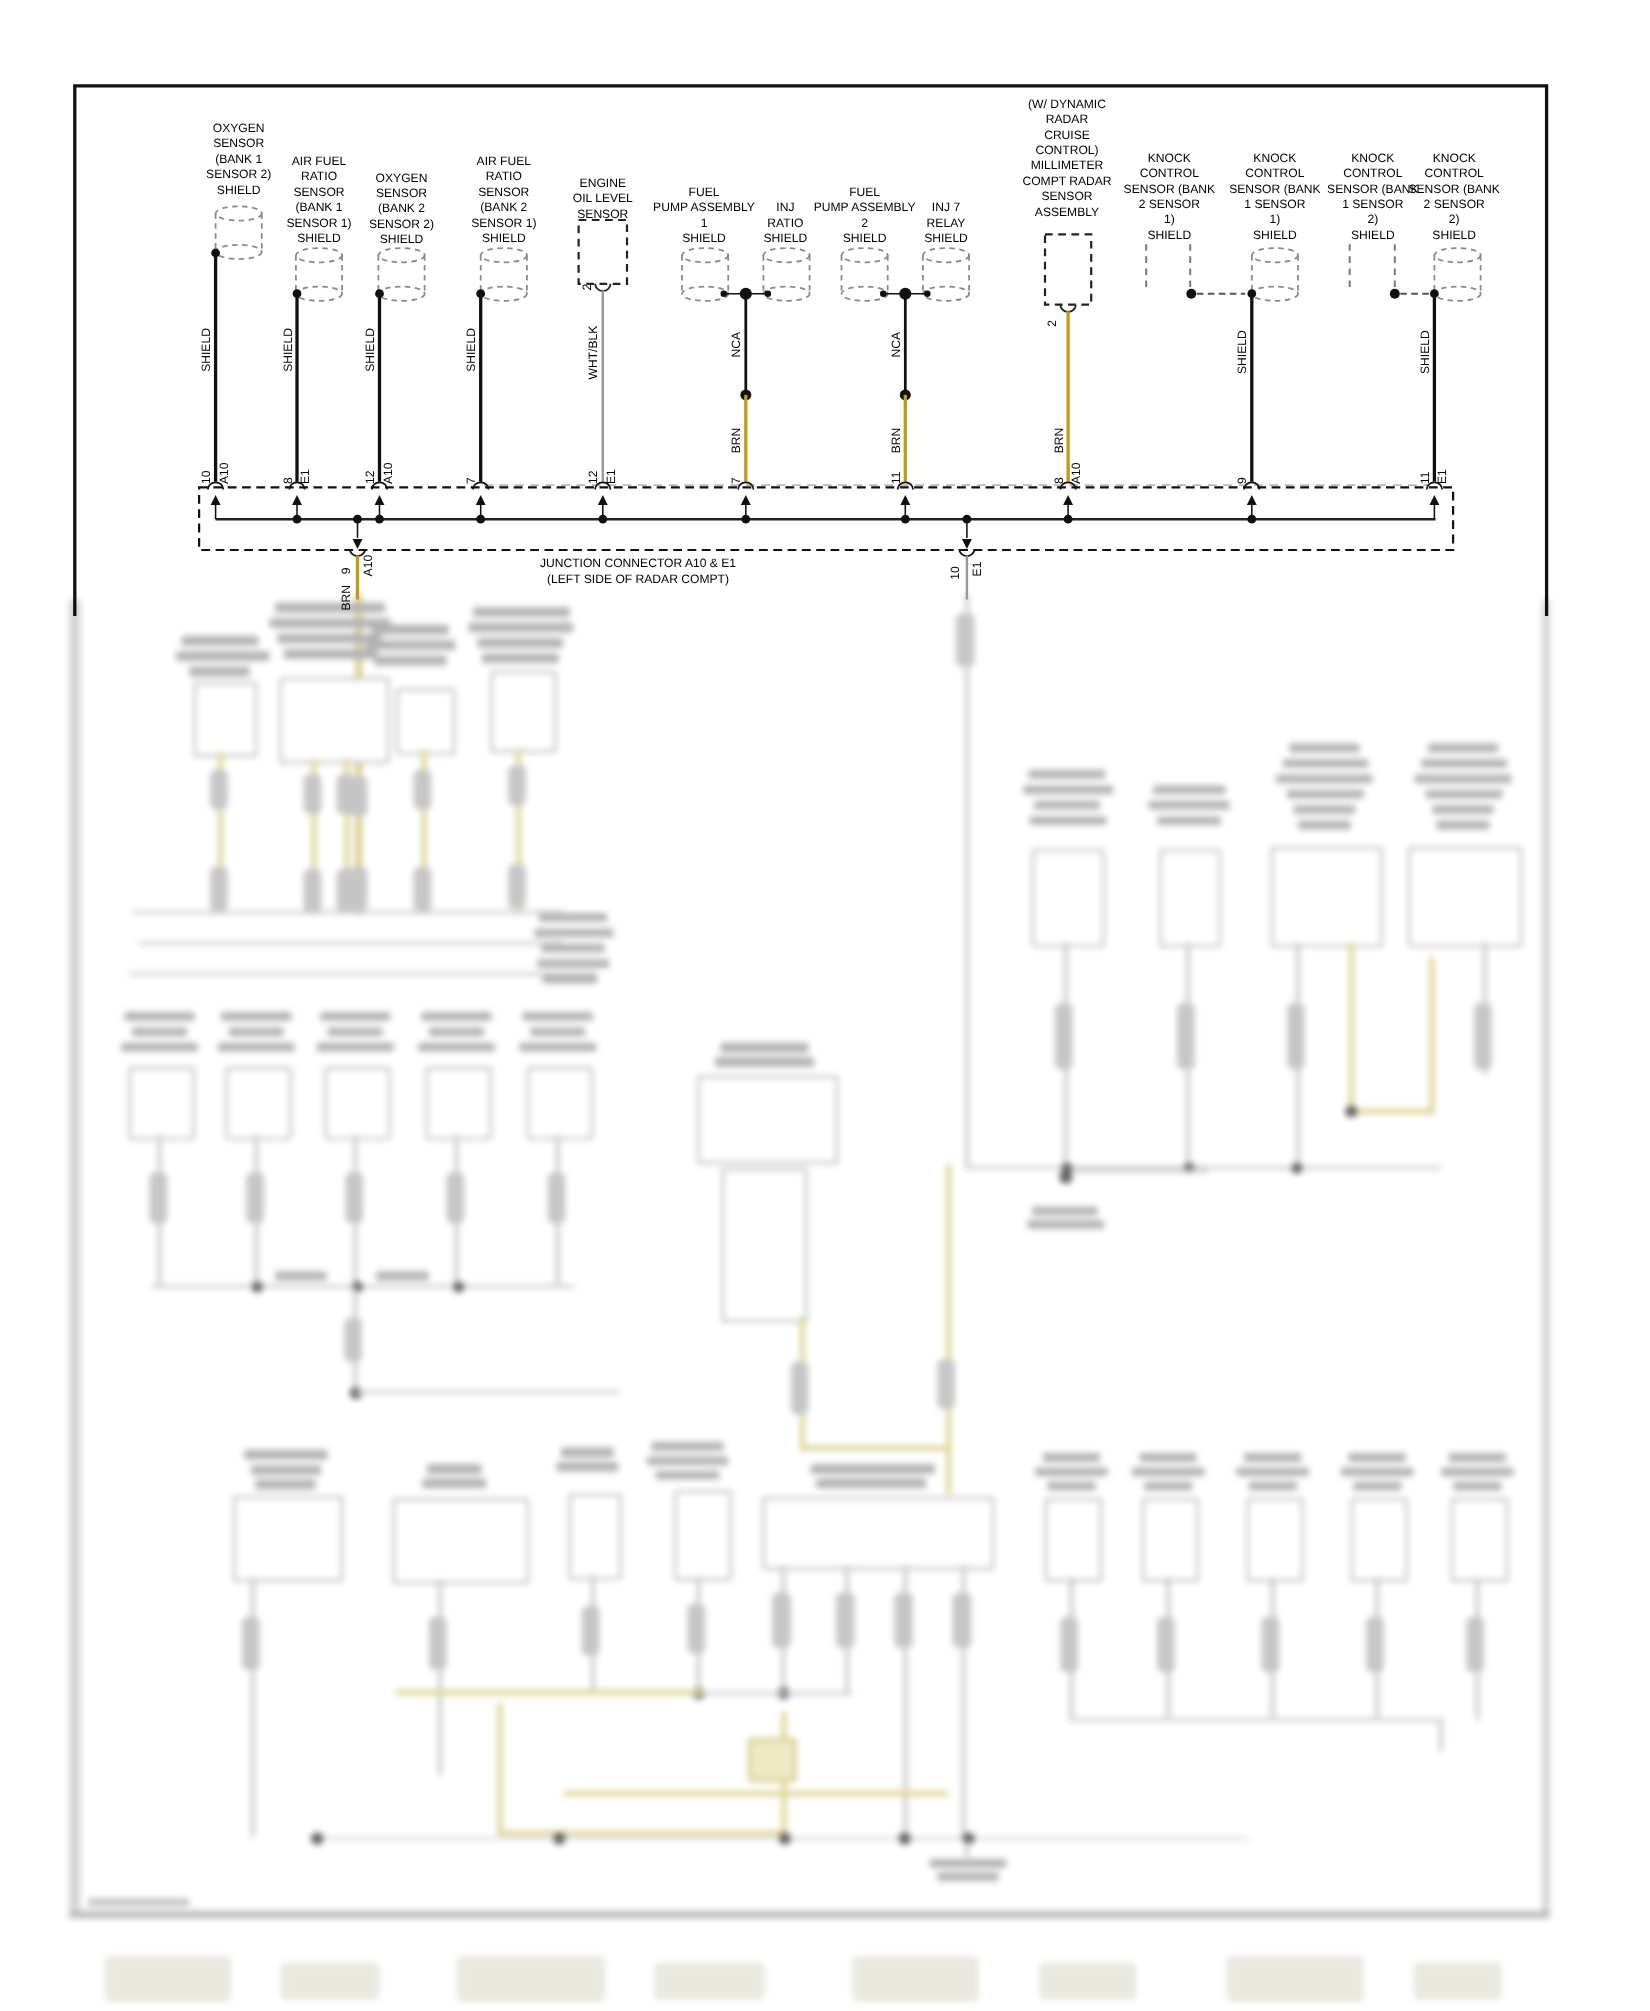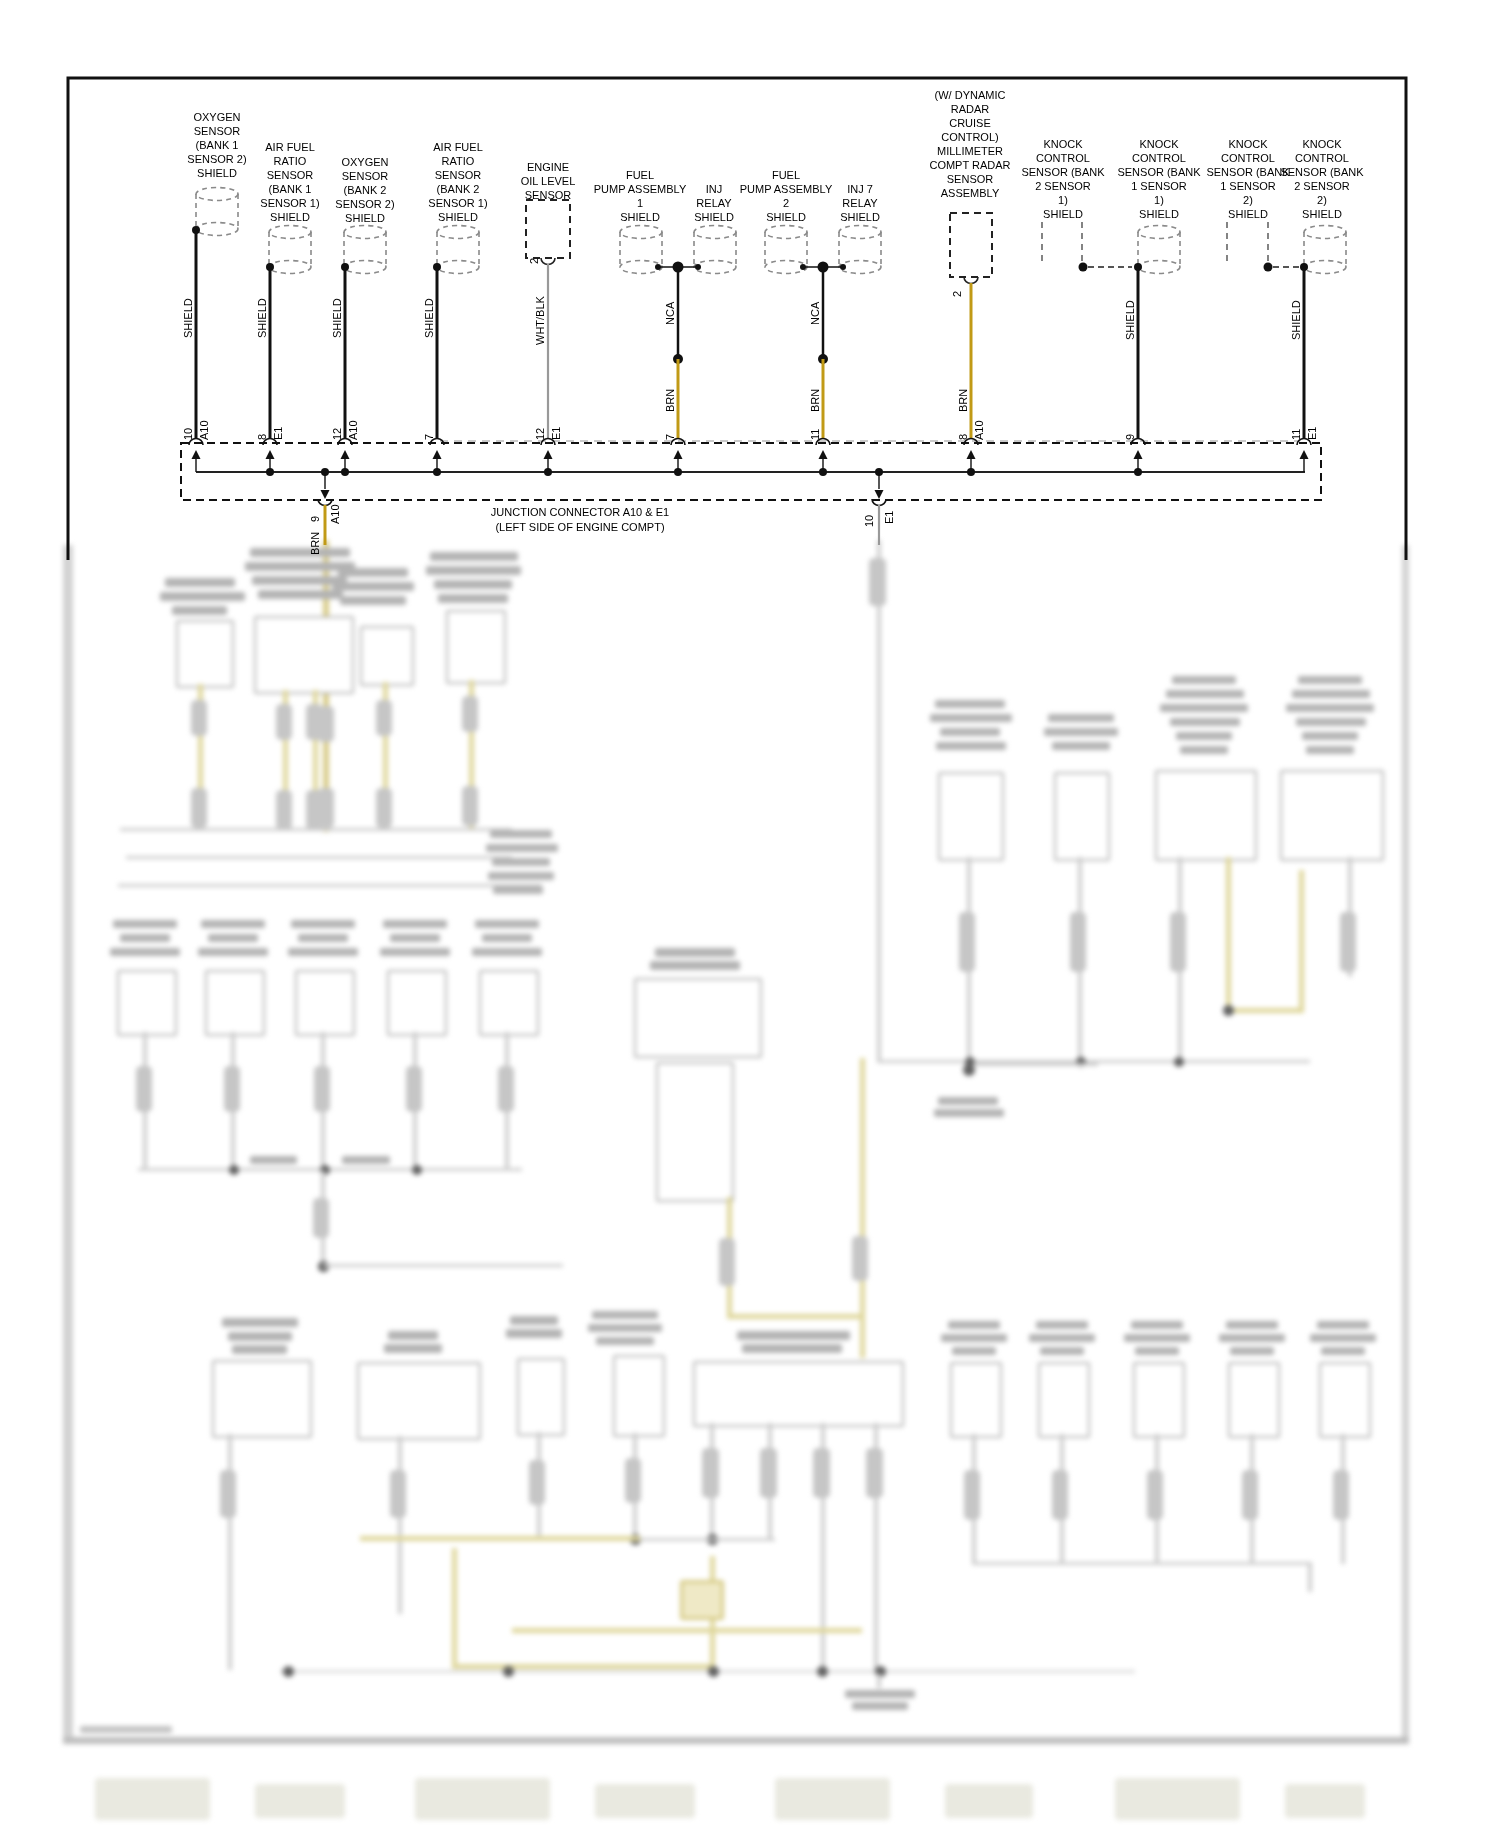--- a/index.html
+++ b/index.html
@@ -423,21 +423,21 @@
 SENSOR 1)
 SHIELD</div>
 <div class="lbl" style="left:548px;top:160px">ENGINE
 OIL LEVEL
 SENSOR</div>
 <div class="lbl" style="left:640px;top:168px">FUEL
 PUMP ASSEMBLY
 1
 SHIELD</div>
 <div class="lbl" style="left:714px;top:182px">INJ
-RELAY
+RATIO
 SHIELD</div>
 <div class="lbl" style="left:786px;top:168px">FUEL
 PUMP ASSEMBLY
 2
 SHIELD</div>
 <div class="lbl" style="left:860px;top:182px">INJ 7
 RELAY
 SHIELD</div>
 <div class="lbl" style="left:970px;top:88px">(W/ DYNAMIC
 RADAR
@@ -466,21 +466,21 @@
 2)
 SHIELD</div>
 <div class="lbl" style="left:1322px;top:137px">KNOCK
 CONTROL
 SENSOR (BANK
 2 SENSOR
 2)
 SHIELD</div>
 
 <div class="lbl" style="left:580px;top:505px;white-space:nowrap">JUNCTION CONNECTOR A10 &amp; E1</div>
-<div class="lbl" style="left:580px;top:520px;white-space:nowrap">(LEFT SIDE OF ENGINE COMPT)</div>
+<div class="lbl" style="left:580px;top:520px;white-space:nowrap">(LEFT SIDE OF RADAR COMPT)</div>
 
 <div class="vl" style="left:194px;top:326px">SHIELD</div>
 <div class="vl" style="left:268px;top:326px">SHIELD</div>
 <div class="vl" style="left:343px;top:326px">SHIELD</div>
 <div class="vl" style="left:435px;top:326px">SHIELD</div>
 <div class="vl" style="left:546px;top:333px">WHT/BLK</div>
 <div class="vl" style="left:540px;top:252px">2</div>
 <div class="vl" style="left:676px;top:313px">NCA</div>
 <div class="vl" style="left:676px;top:400px">BRN</div>
 <div class="vl" style="left:821px;top:313px">NCA</div>

